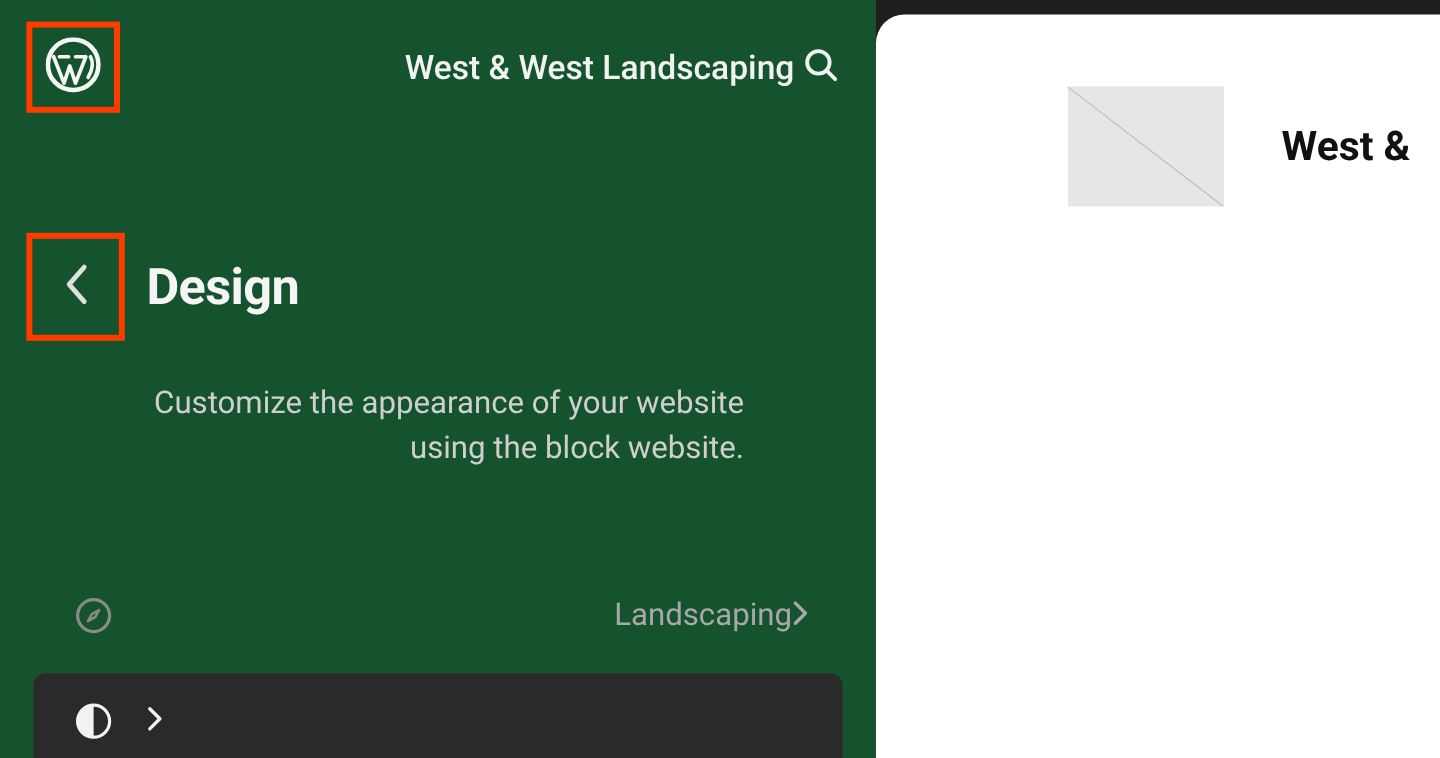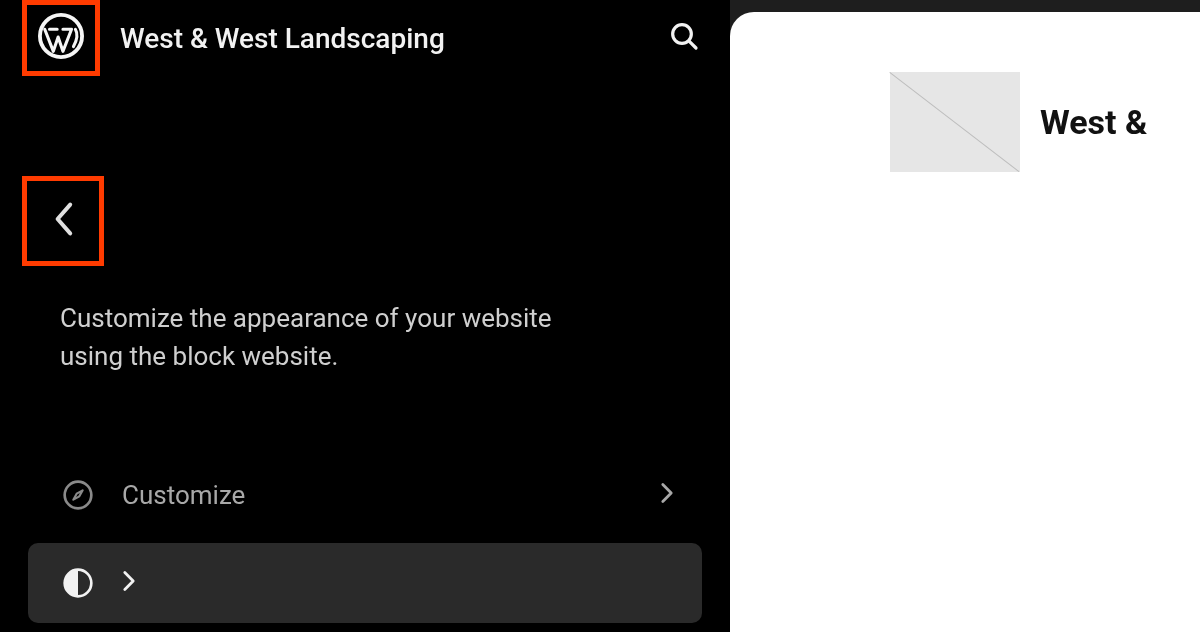--- a/index.html
+++ b/index.html
@@ -2,24 +2,26 @@
 <html><head>
 <meta charset="utf-8">
 <style>
   * { box-sizing: border-box; margin: 0; padding: 0; }
   html, body { width: 1200px; height: 632px; overflow: hidden; font-family: -apple-system, BlinkMacSystemFont, "Segoe UI", Roboto, sans-serif; }
   body { display: flex; background: #1e1e1e; }
 
   .sidebar {
     width: 730px;
     height: 100%;
-    background: #000000;
+    background: #14532d;
     color: #e0e0e0;
     display: flex;
     flex-direction: column;
+    padding-top: 18px;
+    text-align: right;
   }
 
   .topbar {
     display: flex;
     align-items: center;
     padding: 0 24px 0 22px;
     height: 76px;
   }
 
   .wp-logo-box {
@@ -110,21 +112,21 @@
     margin-top: 12px;
     position:relative;
     overflow:hidden;
   }
   .preview-inner {
     position:absolute;
     top: 60px;
     left: 160px;
     display:flex;
     align-items:center;
-    gap: 20px;
+    gap: 48px;
   }
   .placeholder-img {
     width: 130px;
     height: 100px;
     background:#e6e6e6;
     position:relative;
   }
   .placeholder-img::before {
     content:"";
     position:absolute;
@@ -168,34 +170,35 @@
   </div>
 
   <div class="section-header">
     <div class="back-box">
       <span>
         <svg viewBox="0 0 12 20" fill="none">
           <path d="M10 2 L3 10 L10 18" stroke="#e0e0e0" stroke-width="2.2" stroke-linecap="round" stroke-linejoin="round"></path>
         </svg>
       </span>
     </div>
+    <div class="section-title">Design</div>
   </div>
 
   <div class="section-desc">Customize the appearance of your website using the block website.</div>
 
   <div class="menu">
 
     <div class="menu-item">
       <span class="menu-icon">
         <svg viewBox="0 0 24 24" fill="none">
           <circle cx="12" cy="12" r="10" stroke="#8a8a8a" stroke-width="2"></circle>
           <path d="M15.5 8.5 L13 13 L8.5 15.5 L11 11 Z" stroke="#8a8a8a" stroke-width="1.6" stroke-linejoin="round"></path>
         </svg>
       </span>
-      <span class="menu-label">Customize</span>
+      <span class="menu-label">Landscaping</span>
       <span class="menu-chevron">
         <svg viewBox="0 0 10 16" fill="none">
             <path d="M2 2 L8 8 L2 14" stroke-width="2" stroke-linecap="round" stroke-linejoin="round"></path>
           </svg>
       </span>
     </div>
 
     <div class="menu-item active">
       <span class="menu-icon">
         <svg viewBox="0 0 24 24" fill="none">

